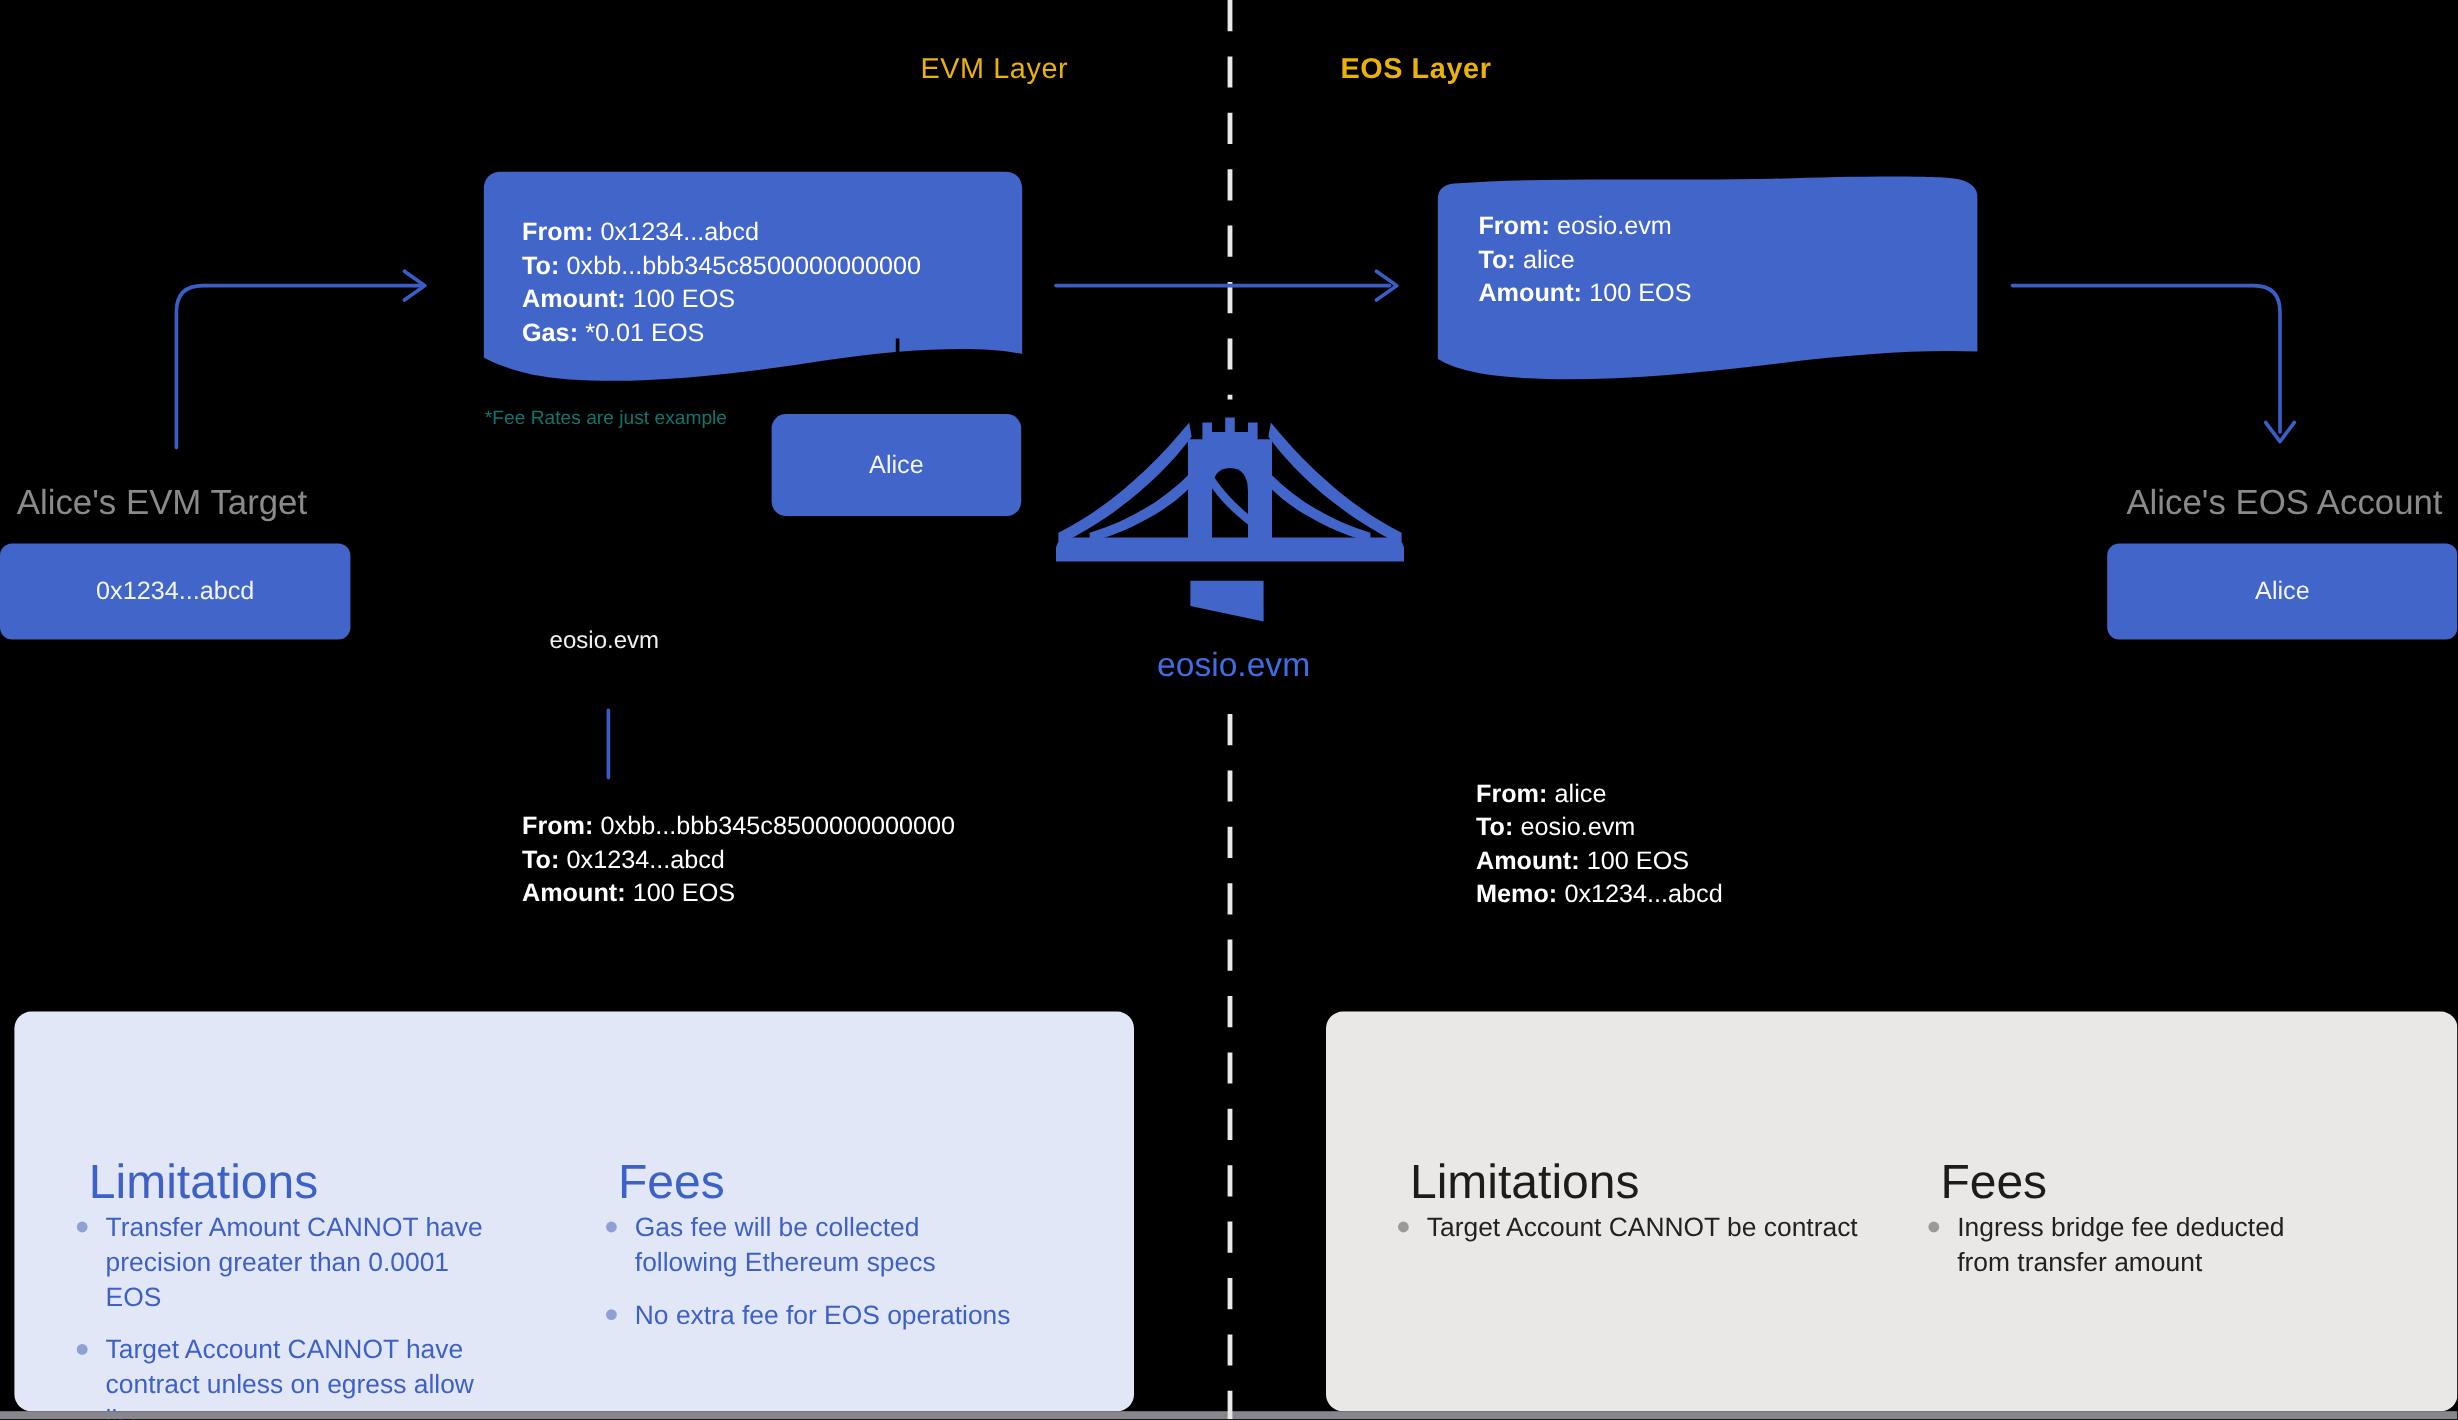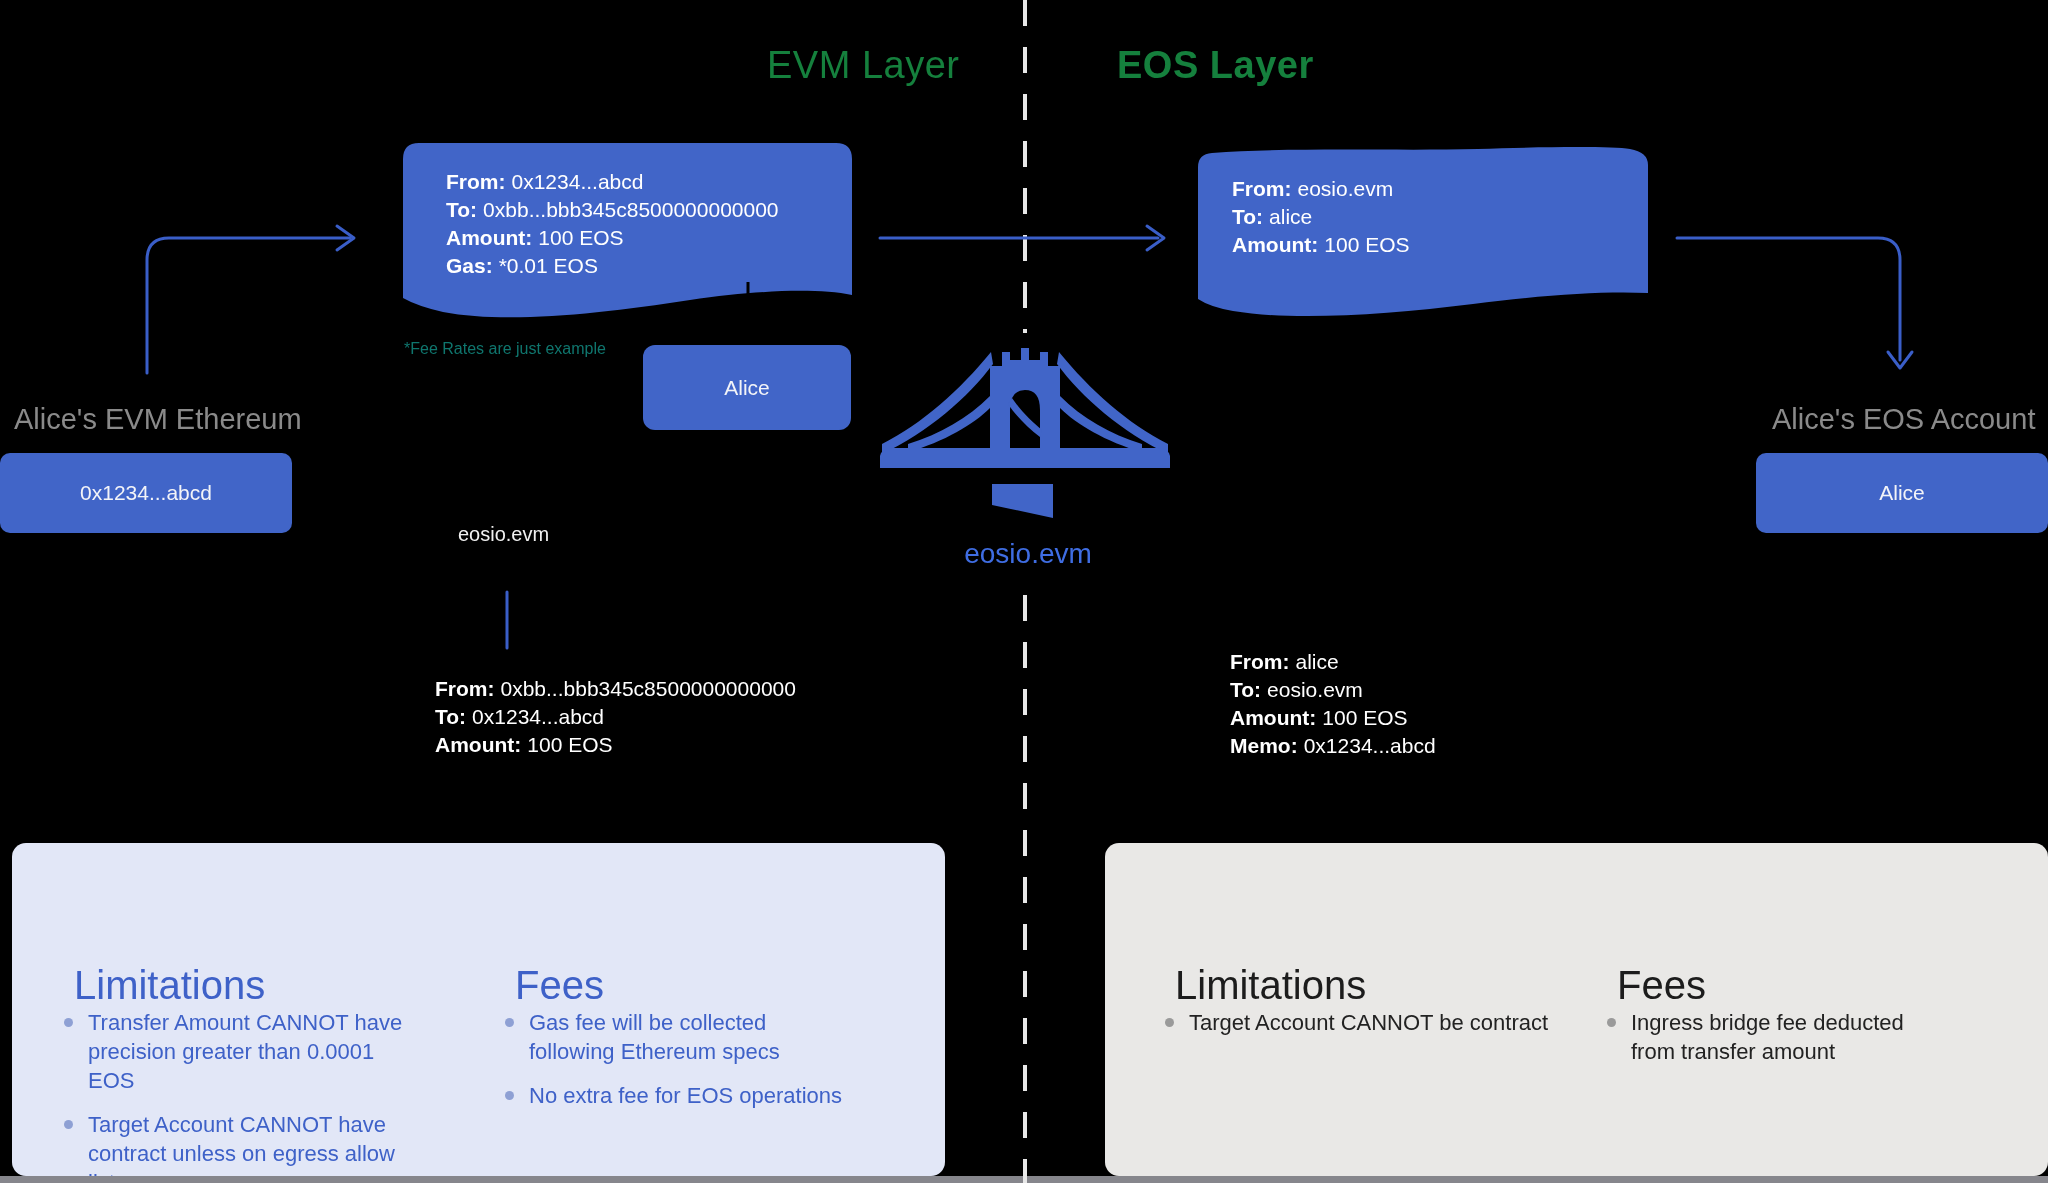--- a/index.html
+++ b/index.html
@@ -1,21 +1,21 @@
 <!DOCTYPE html>
 <html><head>
 <meta charset="utf-8">
 <style>
   html,body{margin:0;padding:0;background:#000;}
   .stage{
     position:relative;width:2048px;height:1183px;background:#000;overflow:hidden;
     font-family:"Liberation Sans",sans-serif;
   }
   .abs{position:absolute;}
-  .layer-label{color:#15803d;font-size:38px;letter-spacing:.5px;}
+  .layer-label{color:#eab308;font-size:24px;letter-spacing:.5px;}
   .acct-title{color:#8a8a8a;font-size:29px;}
   .tx-text{color:#fff;font-size:21px;line-height:28px;}
   .tx-text b{font-weight:bold;margin-right:6px;}
   .blue-box{
     background:#4165c8;border-radius:12px;color:#f3f4f8;font-size:21px;
     display:flex;align-items:center;justify-content:center;
   }
   .fee-note{color:#0f766e;font-size:16px;}
   .contract-small{color:#f0f0f0;font-size:20px;}
   .bridge-label{color:#3f6de2;font-size:28px;text-align:center;}
@@ -45,41 +45,41 @@
 <body>
 
 <div class="stage">
 
   <div class="abs layer-label" style="left:767px;top:44px;">EVM Layer</div>
   <div class="abs layer-label" style="left:1117px;top:44px;font-weight:bold;">EOS Layer</div>
 
   <svg class="abs" style="left:403px;top:143px;" width="449" height="182" viewBox="0 0 449 182">
     <path fill="#4165c8" d="M16 0 H433 Q449 0 449 16 V152 C414 145 356 147 287 157 C196 171 103 181 40 169 Q14 163 0 155 V16 Q0 0 16 0 Z"></path>
   </svg>
-  <div class="abs tx-text" style="left:435px;top:168px;margin-left:11px;">
+  <div class="abs tx-text" style="left:435px;top:180px;">
     <div><b>From:</b><span>0x1234...abcd</span></div>
     <div><b>To:</b><span>0xbb...bbb345c8500000000000</span></div>
     <div><b>Amount:</b><span>100 EOS</span></div>
     <div><b>Gas:</b><span>*0.01 EOS</span></div>
   </div>
 
   <div class="abs fee-note" style="left:404px;top:340px;">*Fee Rates are just example</div>
 
   <div class="abs blue-box" style="left:643px;top:345px;width:208px;height:85px;">Alice</div>
 
   <svg class="abs" style="left:1198px;top:143px;" width="450" height="185" viewBox="0 0 450 185">
     <path fill="#4165c8" d="M14 10 C90 4 200 8 280 6 C340 4 414 3 432 6 Q450 9 450 22 L450 150 C404 148 345 152 275 161 C185 172 95 178 35 168 Q12 164 0 156 L0 24 Q0 11 14 10 Z"></path>
   </svg>
   <div class="abs tx-text" style="left:1232px;top:175px;">
     <div><b>From:</b><span>eosio.evm</span></div>
     <div><b>To:</b><span>alice</span></div>
     <div><b>Amount:</b><span>100 EOS</span></div>
   </div>
 
-  <div class="abs acct-title" style="left:14px;top:403px;">Alice's EVM Ethereum</div>
+  <div class="abs acct-title" style="left:14px;top:403px;">Alice's EVM Target</div>
   <div class="abs blue-box" style="left:0px;top:453px;width:292px;height:80px;border-radius:10px;">0x1234...abcd</div>
 
   <div class="abs acct-title" style="left:1772px;top:403px;">Alice's EOS Account</div>
   <div class="abs blue-box" style="left:1756px;top:453px;width:292px;height:80px;border-radius:10px;">Alice</div>
 
   <div class="abs contract-small" style="left:458px;top:523px;">eosio.evm</div>
   <div class="abs tx-text" style="left:435px;top:675px;">
     <div><b>From:</b><span>0xbb...bbb345c8500000000000</span></div>
     <div><b>To:</b><span>0x1234...abcd</span></div>
     <div><b>Amount:</b><span>100 EOS</span></div>

